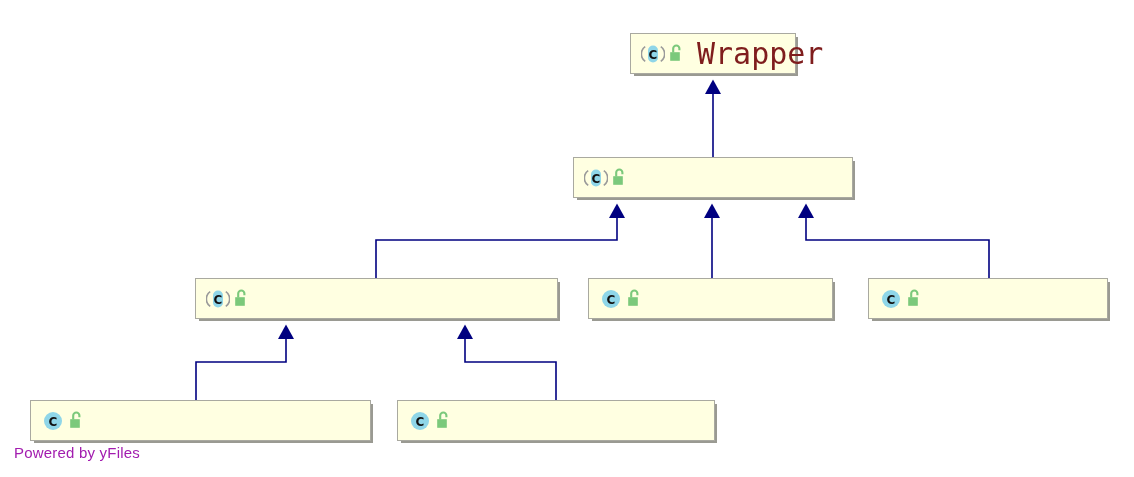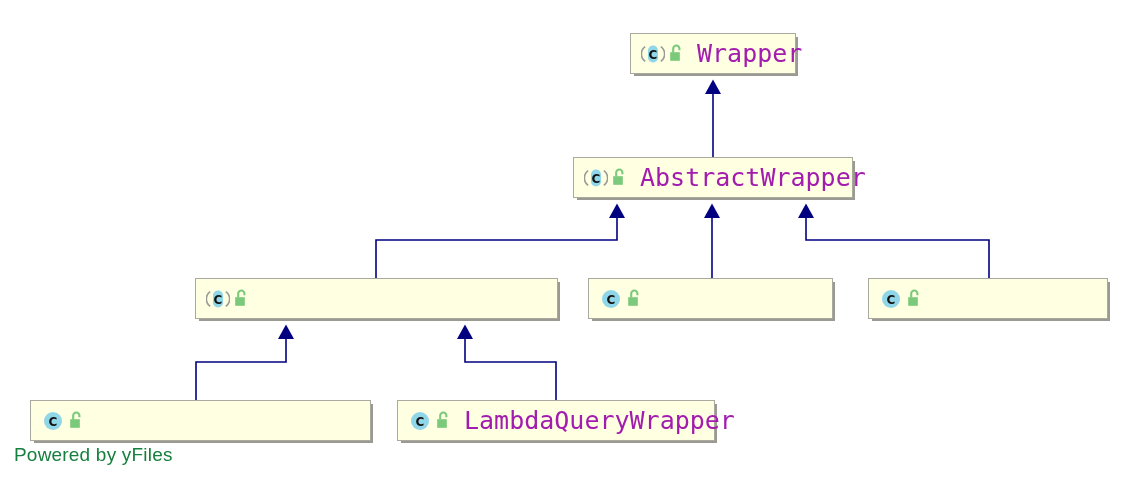--- a/index.html
+++ b/index.html
@@ -32,23 +32,23 @@
     background: #ffffe1;
     border: 1px solid #a9a9a0;
     box-shadow: 3px 3px 0 -1px #9a9a92;
     display: flex;
     align-items: center;
     padding-left: 10px;
     z-index: 5;
   }
   .node-label {
     font-family: "DejaVu Sans Mono", monospace;
-    font-size: 25px;
+    font-size: 30px;
     letter-spacing: 0px;
-    color: #a21caf;
+    color: #7f1d1d;
     white-space: nowrap;
     margin-left: 12px;
     text-align: center;
   }
 
   
   .icon-class {
     position: relative;
     width: 24px;
     height: 24px;
@@ -63,22 +63,22 @@
     margin-left: 3px;
   }
   .icon-lock svg { display: block; }
 
   
   #watermark {
     position: absolute;
     left: 14px;
     top: 444px;
     font-family: "Liberation Sans", sans-serif;
-    font-size: 19px;
-    color: #15803d;
+    font-size: 15px;
+    color: #a21caf;
     letter-spacing: 0.2px;
     z-index: 2;
     white-space: nowrap;
   }
 </style>
 </head>
 <body>
 
 <div id="canvas">
 
@@ -140,21 +140,20 @@
         <rect x="7" y="3.5" width="10" height="17" rx="5" fill="#8fd6e8"></rect>
         <text x="12" y="16.6" font-family="DejaVu Sans, sans-serif" font-size="12" font-weight="bold" fill="#111111" text-anchor="middle">C</text>
       </svg>
     </span>
     <span class="icon-lock">
       <svg width="17" height="20" viewBox="0 0 17 20">
         <path d="M5.2 8.5 L5.2 4.6 A 3.1 3.1 0 0 1 11.4 4.6 L11.4 6.2" stroke="#7bc97b" stroke-width="2.1" fill="none"></path>
         <rect x="2.2" y="8.2" width="9.6" height="8.6" fill="#7bc97b"></rect>
       </svg>
     </span>
-    <span class="node-label">AbstractWrapper</span>
   </div>
 
   <div class="node" style="left: 195px; top: 278px; width: 363px; height: 41px;">
     <span class="icon-class">
       <svg width="24" height="24" viewBox="0 0 24 24">
         <path d="M4.2 4.6 A 9 9 0 0 0 4.2 19.4" stroke="#9a9a9a" stroke-width="1.7" fill="none"></path>
         <path d="M19.8 4.6 A 9 9 0 0 1 19.8 19.4" stroke="#9a9a9a" stroke-width="1.7" fill="none"></path>
         <rect x="7" y="3.5" width="10" height="17" rx="5" fill="#8fd6e8"></rect>
         <text x="12" y="16.6" font-family="DejaVu Sans, sans-serif" font-size="12" font-weight="bold" fill="#111111" text-anchor="middle">C</text>
       </svg>
@@ -218,18 +217,17 @@
         <circle cx="12" cy="12" r="9" fill="#8fd6e8"></circle>
         <text x="12" y="16.6" font-family="DejaVu Sans, sans-serif" font-size="12" font-weight="bold" fill="#111111" text-anchor="middle">C</text>
       </svg>
     </span>
     <span class="icon-lock">
       <svg width="17" height="20" viewBox="0 0 17 20">
         <path d="M5.2 8.5 L5.2 4.6 A 3.1 3.1 0 0 1 11.4 4.6 L11.4 6.2" stroke="#7bc97b" stroke-width="2.1" fill="none"></path>
         <rect x="2.2" y="8.2" width="9.6" height="8.6" fill="#7bc97b"></rect>
       </svg>
     </span>
-    <span class="node-label">LambdaQueryWrapper</span>
   </div>
 
   <div id="watermark">Powered by yFiles</div>
 
 </div>
 
 </body></html>

